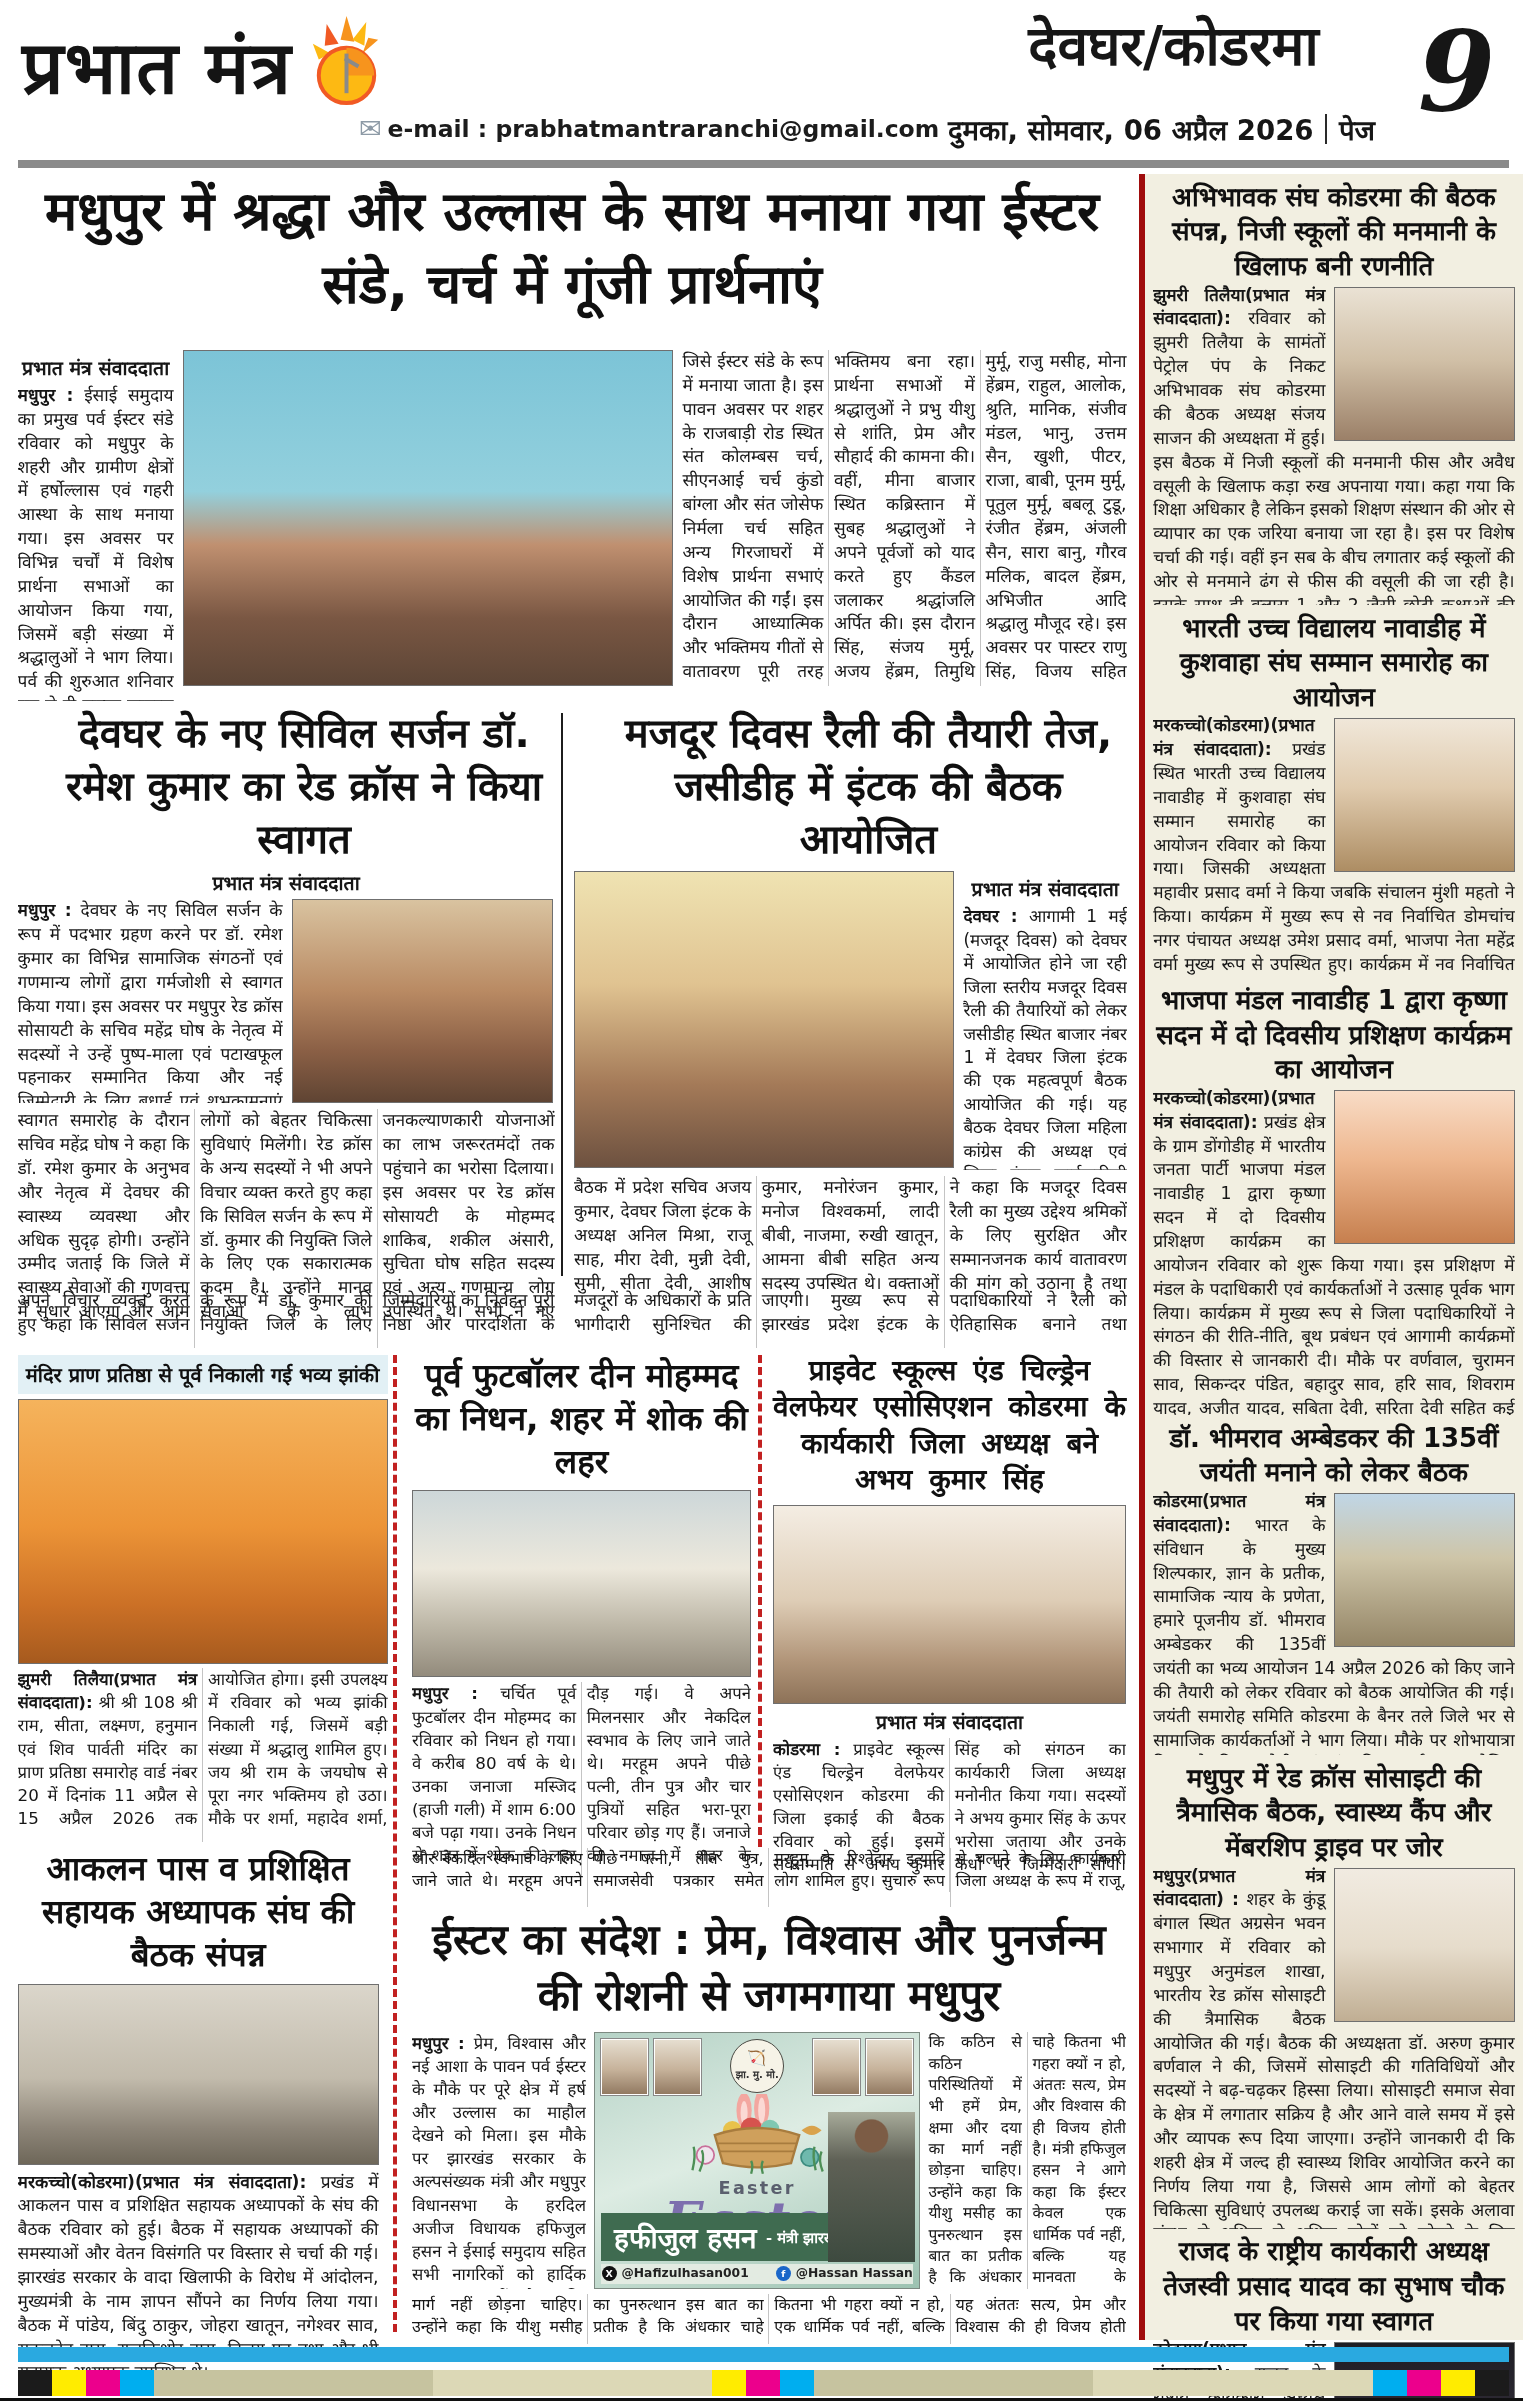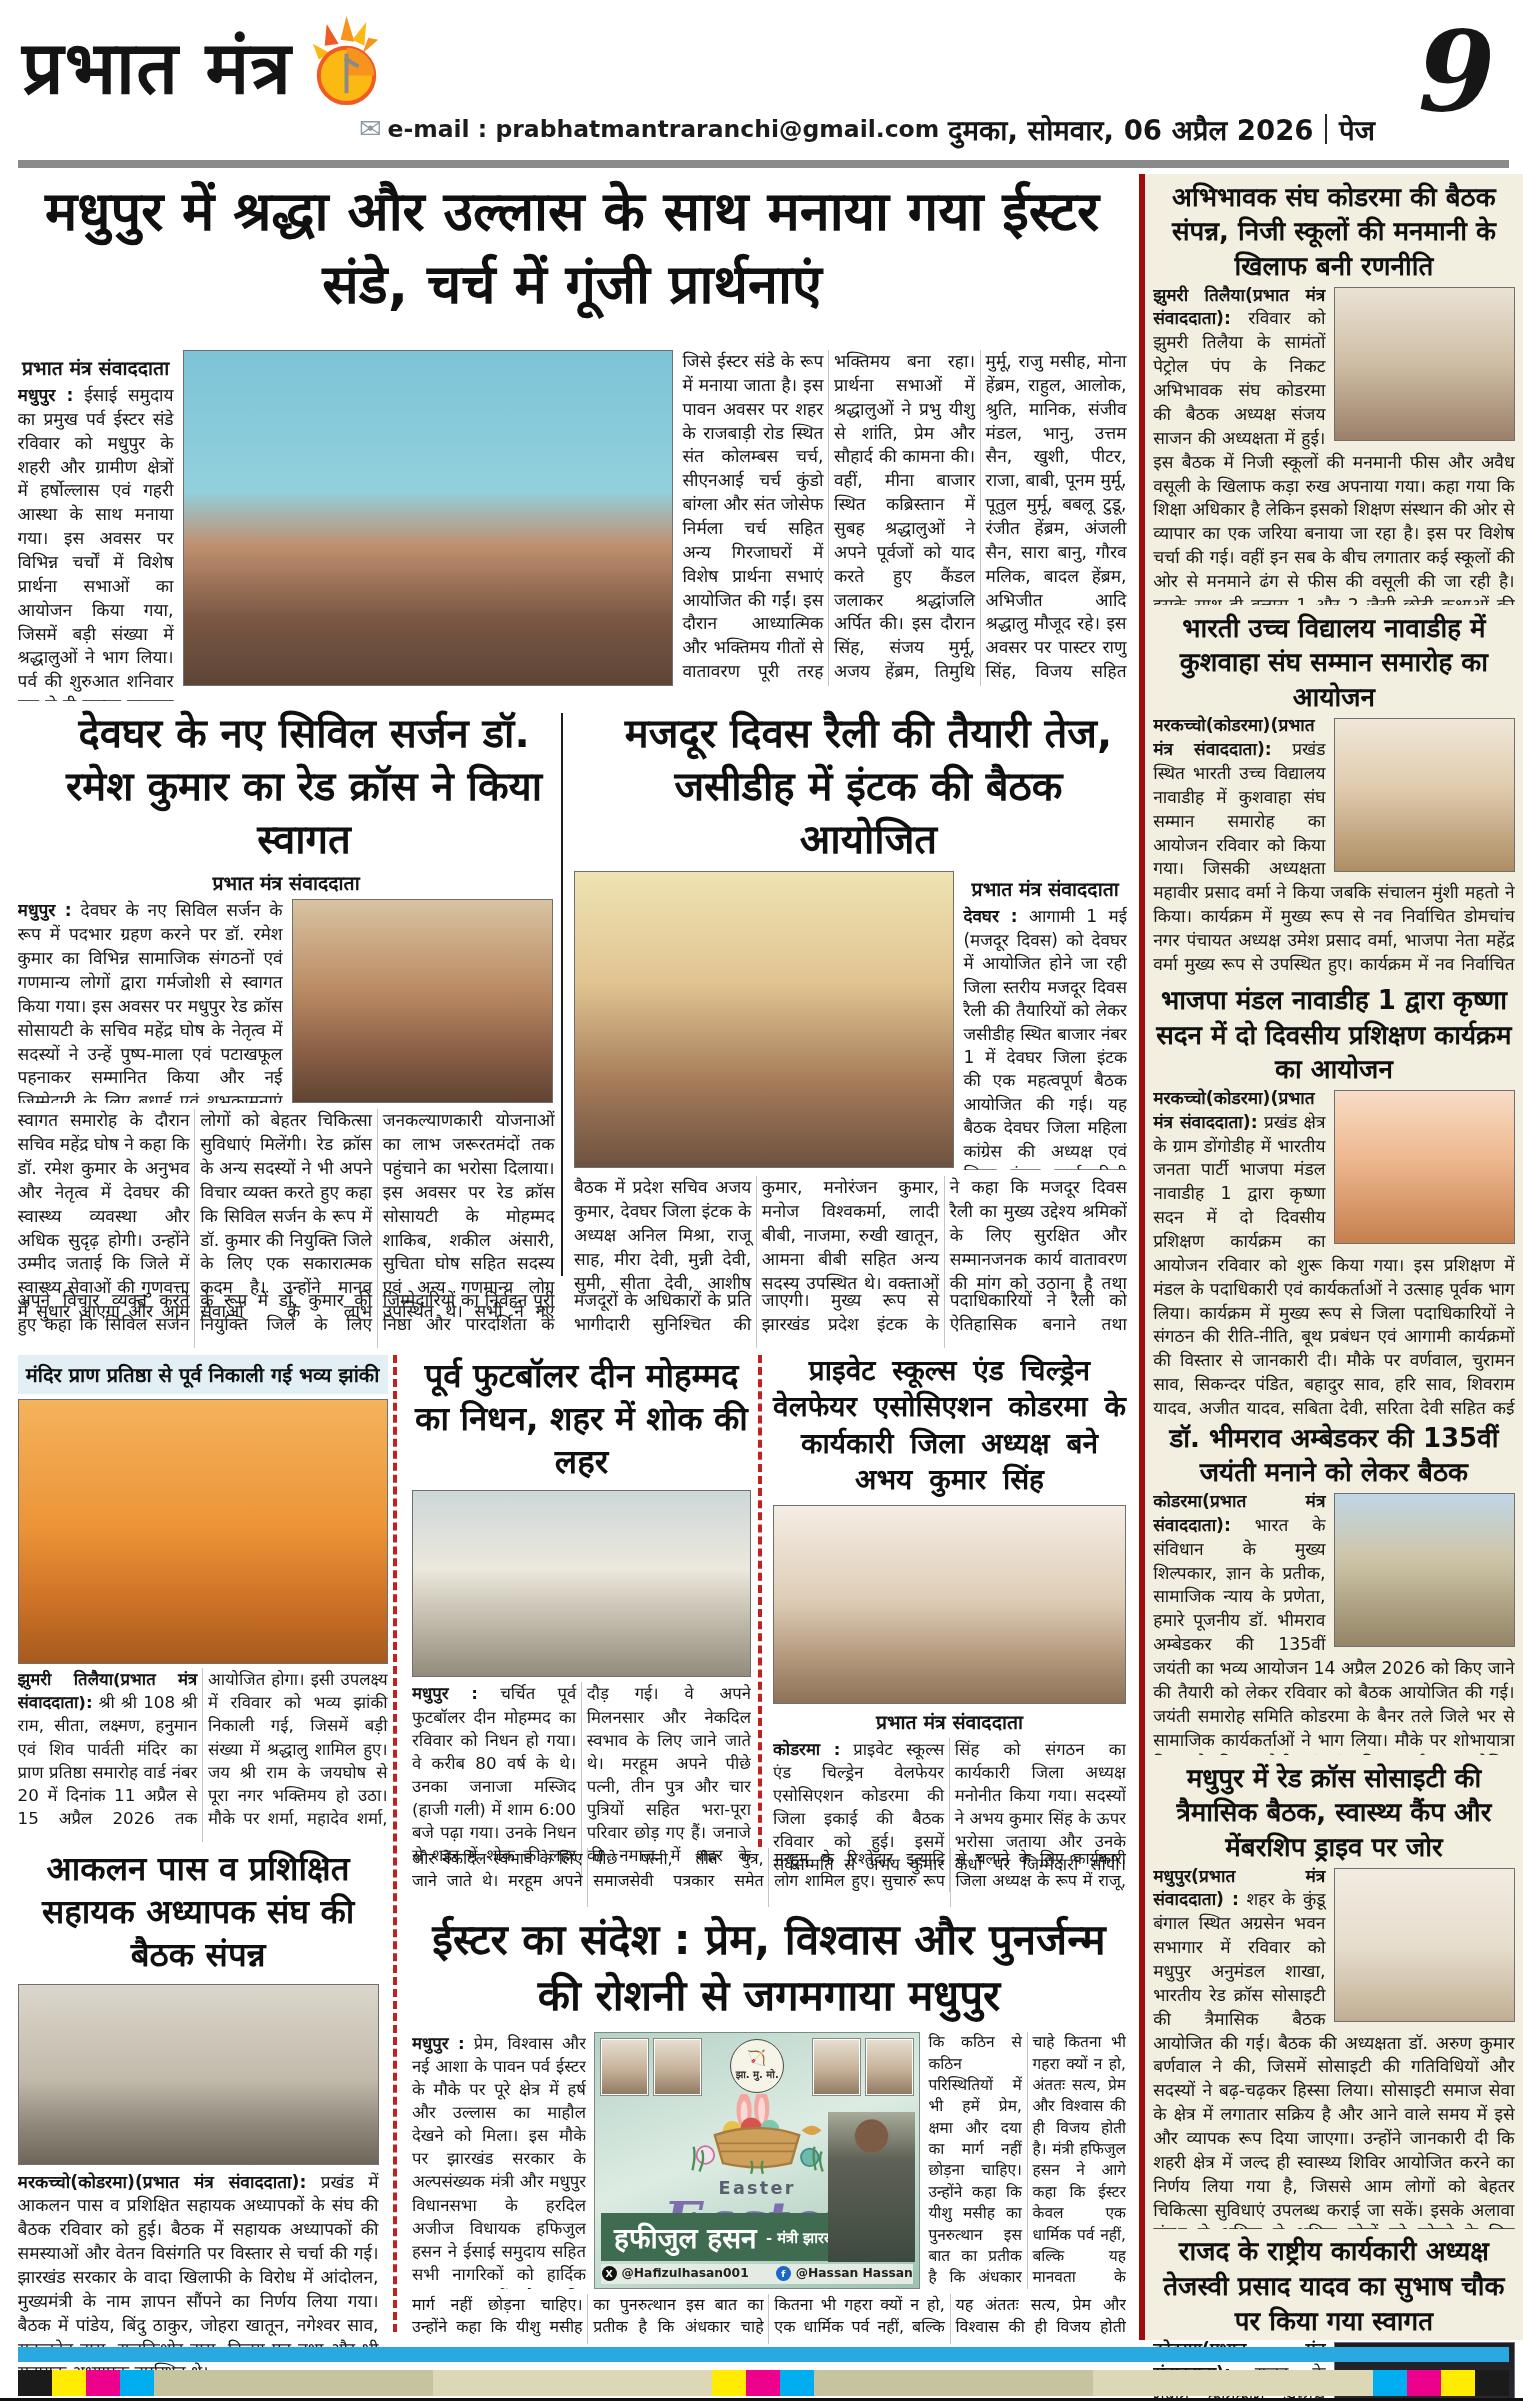--- a/index.html
+++ b/index.html
@@ -104,20 +104,21 @@
       <circle cx="50" cy="62" r="28" fill="none" stroke="#f15a24" stroke-width="4"></circle>
       <path d="M50 34 A28 28 0 0 1 78 62 L50 62 Z" fill="#f7941d"></path>
       <rect x="48" y="40" width="4" height="40" fill="#8a8a8a"></rect>
       <rect x="48" y="44" width="16" height="4" transform="rotate(30 50 46)" fill="#8a8a8a"></rect>
     </svg>
     <div class="abs paper-name" style="left:22px;top:30.5px;">प्रभात मंत्र</div>
     <div class="abs email-row" style="left:359px;top:113px;">
       <span class="env">✉</span>
       <span>e-mail : prabhatmantraranchi@gmail.com</span>
     </div>
+    <div class="abs edition" style="left:939px;top:17.6px;width:469px;">देवघर/कोडरमा</div>
     <div class="abs date-row" style="left:915px;top:110px;width:493px;">
       <span>दुमका, सोमवार, 06 अप्रैल 2026</span>
       <span class="date-sep"></span>
       <span>पेज</span>
     </div>
     <div class="abs page-num" style="left:1418px;top:16.4px;">9</div>
     <div class="abs header-rule" style="left:17.6px;top:160px;width:1491px;height:7.6px;"></div>
   </div>
 
   <div class="abs sidebar" style="left:1139px;top:174px;width:385px;height:2166px;">

